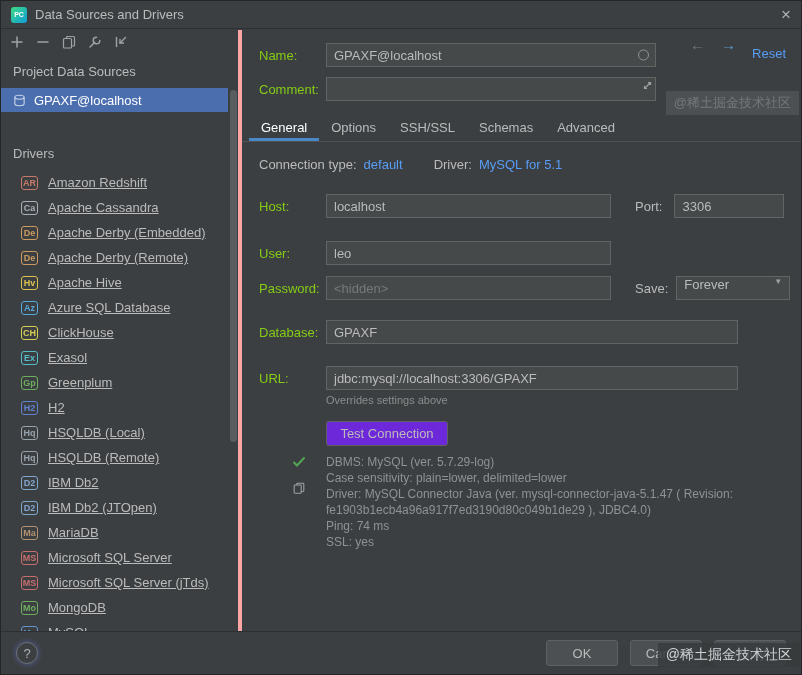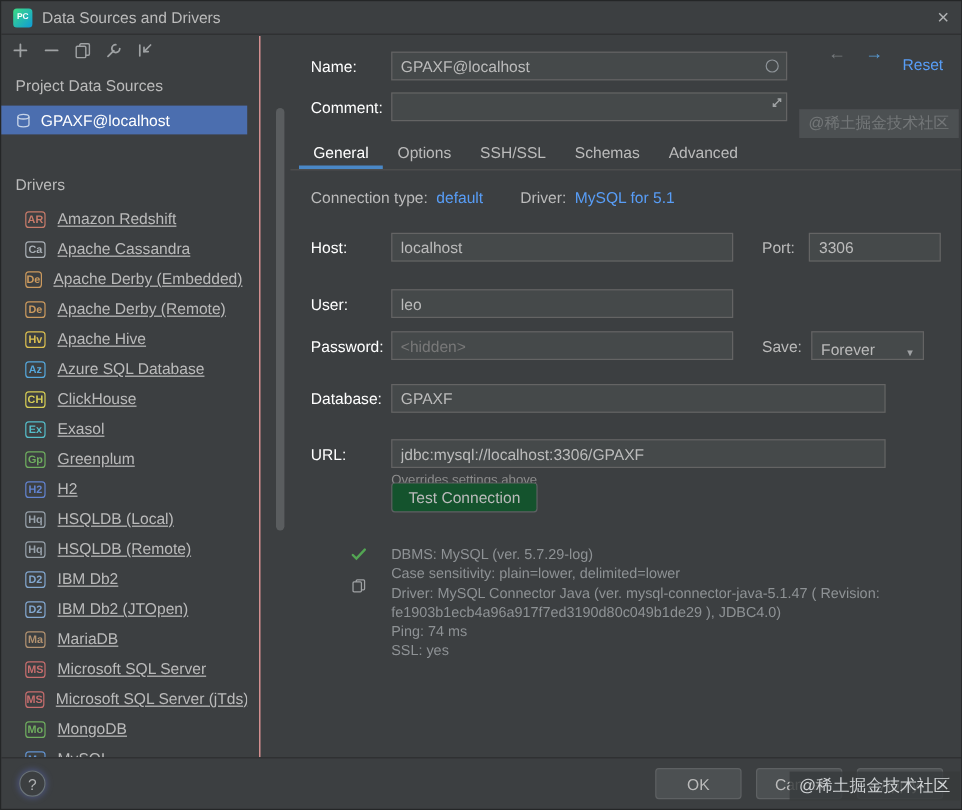--- a/index.html
+++ b/index.html
@@ -13,43 +13,43 @@
   .titlebar { position:absolute; top:0; left:0; right:0; height:28px;
     display:flex; align-items:center; gap:8px; padding:0 10px;
     border-bottom:1px solid #2d2f30; }
   .app-badge { width:16px; height:16px; border-radius:3px; flex:0 0 16px;
     background:linear-gradient(135deg,#3ddc84 0%,#0f9bd7 100%);
     color:#fff; font-size:7px; font-weight:700; display:flex;
     align-items:center; justify-content:center; }
   .win-title { color:#bbbbbb; }
   .close-x { margin-left:auto; font-size:17px; color:#afb1b3; cursor:pointer; line-height:1; }
   
-  .sidebar { position:absolute; top:29px; left:0; width:216px; bottom:43px;
-    border-right:1px solid #fca5a5; }
+  .sidebar { position:absolute; top:29px; left:0; width:241px; bottom:43px;
+    border-right:4px solid #fca5a5; }
   .sb-toolbar { position:absolute; top:4px; left:8px; display:flex; gap:10px; }
   .tb-icon { width:16px; height:16px; display:flex; align-items:center; justify-content:center; cursor:pointer; }
   .sb-header { position:absolute; left:12px; color:#bbbbbb; }
   .sb-header.proj { top:34px; }
   .sb-header.drv { top:116px; }
   .ds-list { position:absolute; top:58px; left:0; right:10px; }
   .ds-row { height:24px; display:flex; align-items:center; gap:8px; padding:0 12px; cursor:pointer; }
   .ds-row.selected { background:#4b6eaf; color:#ffffff; }
   .ds-icon { display:flex; color:#c7d4e8; }
   .drv-list { position:absolute; top:140px; left:0; right:10px; bottom:0; overflow:hidden; }
   .drv-row { height:25px; display:flex; align-items:center; gap:10px; padding:0 12px 0 20px; cursor:pointer; }
   .drv-icon { display:inline-block; width:17px; height:14px; line-height:13px;
     font-size:9px; font-weight:700; text-align:center;
     border:1px solid; border-radius:3px; }
   .drv-label { white-space:nowrap;text-decoration:underline; }
   .sb-scrollbar { position:absolute; left:229px; top:60px; width:7px; height:352px;
     background:#5a5d5f; border-radius:4px; }
   
   .main { position:absolute; top:29px; left:241px; right:0; bottom:43px; }
   .frow { position:absolute; left:17px; display:flex; align-items:center; height:26px; }
-  .frow > label { width:67px; flex:0 0 67px; color:#ffffff; }
+  .frow > label { width:67px; flex:0 0 67px; color:#84cc16; }
   .nav { position:absolute; top:6px; left:448px; display:flex; gap:16px; font-size:15px; }
   .nav-back { color:#777b7e; cursor:pointer; }
   .nav-fwd { color:#5a9cd6; cursor:pointer; }
   .reset-link { position:absolute; top:16px; right:15px; color:#589df6; cursor:pointer; }
   .text-input { background:#45494a; border:1px solid #646464; color:#bbbbbb;
     font:13px "Liberation Sans", sans-serif; height:24px; padding:0 7px; outline:none; }
   .text-input::placeholder { color:#787878; }
   .input-wrap { position:relative; display:flex; }
   .input-wrap > .text-input { width:100%; }
   .w330 { width:330px; }
@@ -60,28 +60,28 @@
     width:11px; height:11px; border:1.5px solid #9aa0a6; border-radius:50%; opacity:.85; }
   .expand-ic { position:absolute; right:3px; top:3px; display:flex; cursor:pointer; }
   .tabs { position:absolute; top:84px; left:0; right:0; height:28px;
     display:flex; padding-left:7px; border-bottom:1px solid #515151; }
   .tab { padding:0 12px; line-height:27px; color:#bbbbbb; cursor:pointer; }
   .tab.selected { color:#ffffff; box-shadow:inset 0 -3px 0 #4a88c7; }
   .conn-row { position:absolute; top:124px; left:17px; display:flex; gap:7px; height:20px; align-items:center; }
   .link { color:#589df6; cursor:pointer; }
   .inline-label { color:#bbbbbb; }
   .ml24 { margin-left:24px; }
-  .combo { width:94px; height:24px; margin-left:8px; background:#45494a;
-    border:1px solid #646464; display:flex; align-items:flex-end;
+  .combo { width:114px; height:24px; margin-left:8px; background:#45494a;
+    border:1px solid #646464; display:flex; align-items:flex-start;
     justify-content:space-between; padding:0 7px; cursor:pointer; }
   .combo .arr { font-size:8px; color:#9fa2a4; }
   .port-input { margin-left:12px; }
   .url-hint { position:absolute; top:364px; left:84px; font-size:11px; color:#8c8c8c; }
-  .test-btn { position:absolute; top:372px; left:84px; width:122px; height:25px;
-    background:#14532d; border:1px solid #5e6163; border-radius:3px;
+  .test-btn { position:absolute; top:391px; left:84px; width:122px; height:25px;
+    background:#6d28d9; border:1px solid #5e6163; border-radius:3px;
     color:#bbbbbb; font:13px "Liberation Sans", sans-serif; cursor:pointer; }
   .result-ics { position:absolute; left:50px; top:425px; display:flex; flex-direction:column; gap:9px; align-items:center; }
   .result { position:absolute; top:424px; left:84px; right:18px;
     font-size:12px; line-height:16px; color:#8e9295; }
   .result div { overflow-wrap:anywhere; }
   
   .footer { position:absolute; bottom:0; left:0; right:0; height:43px;
     border-top:1px solid #2d2f30; display:flex; align-items:center; padding:0 15px; }
   .help-btn { width:22px; height:22px; border:1px solid #6a737a; border-radius:50%;
     display:flex; align-items:center; justify-content:center; color:#afb1b3;

